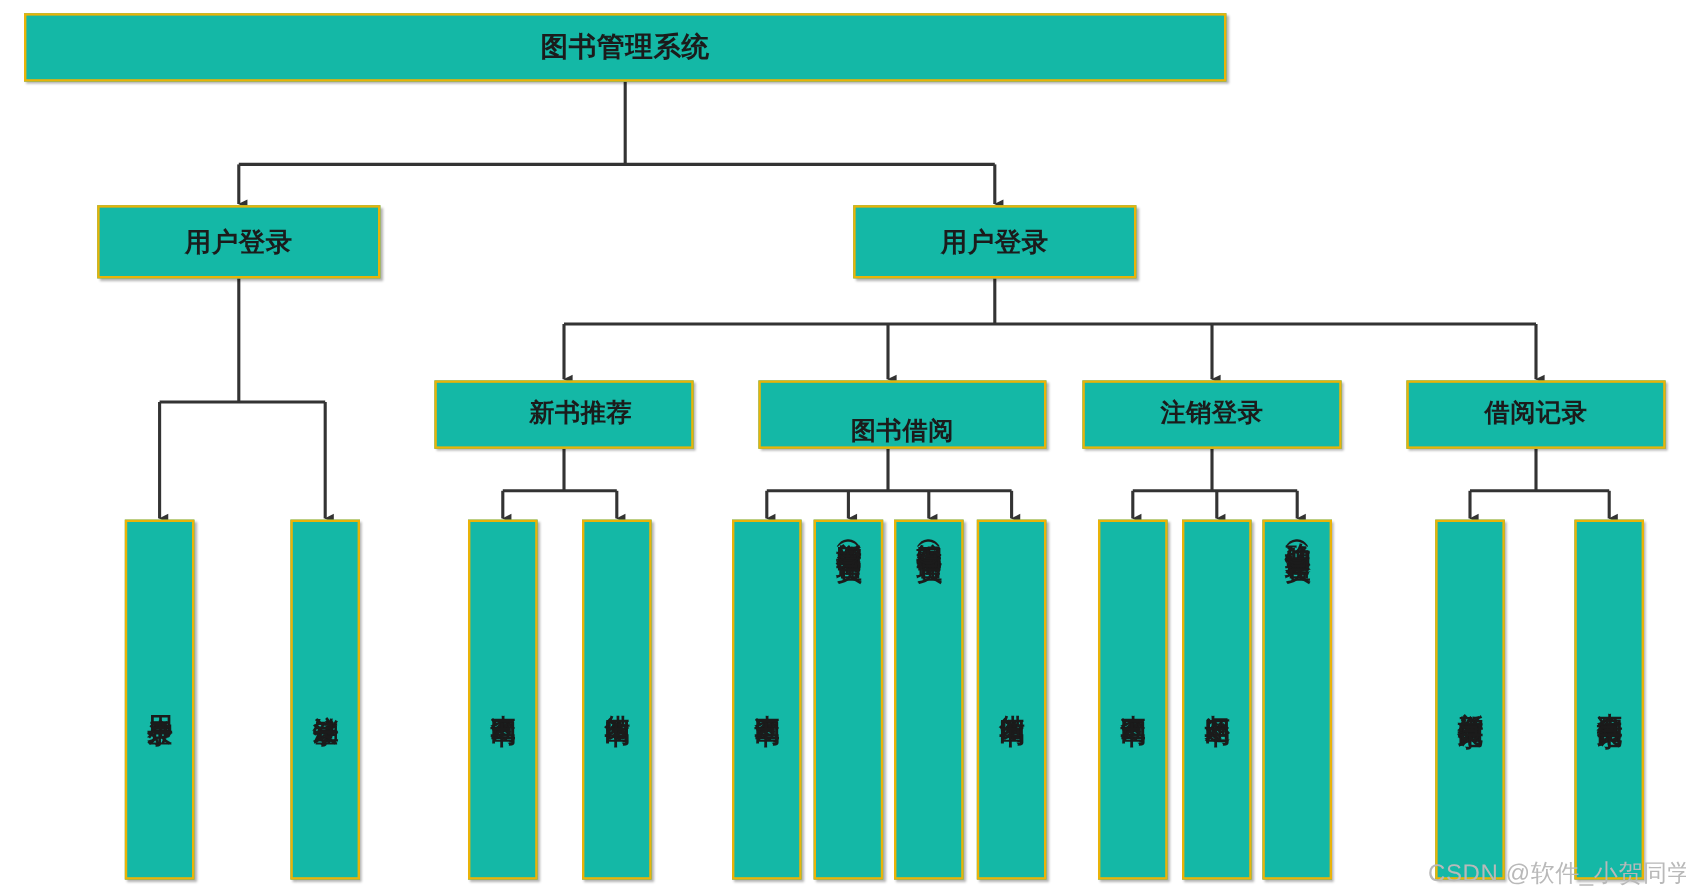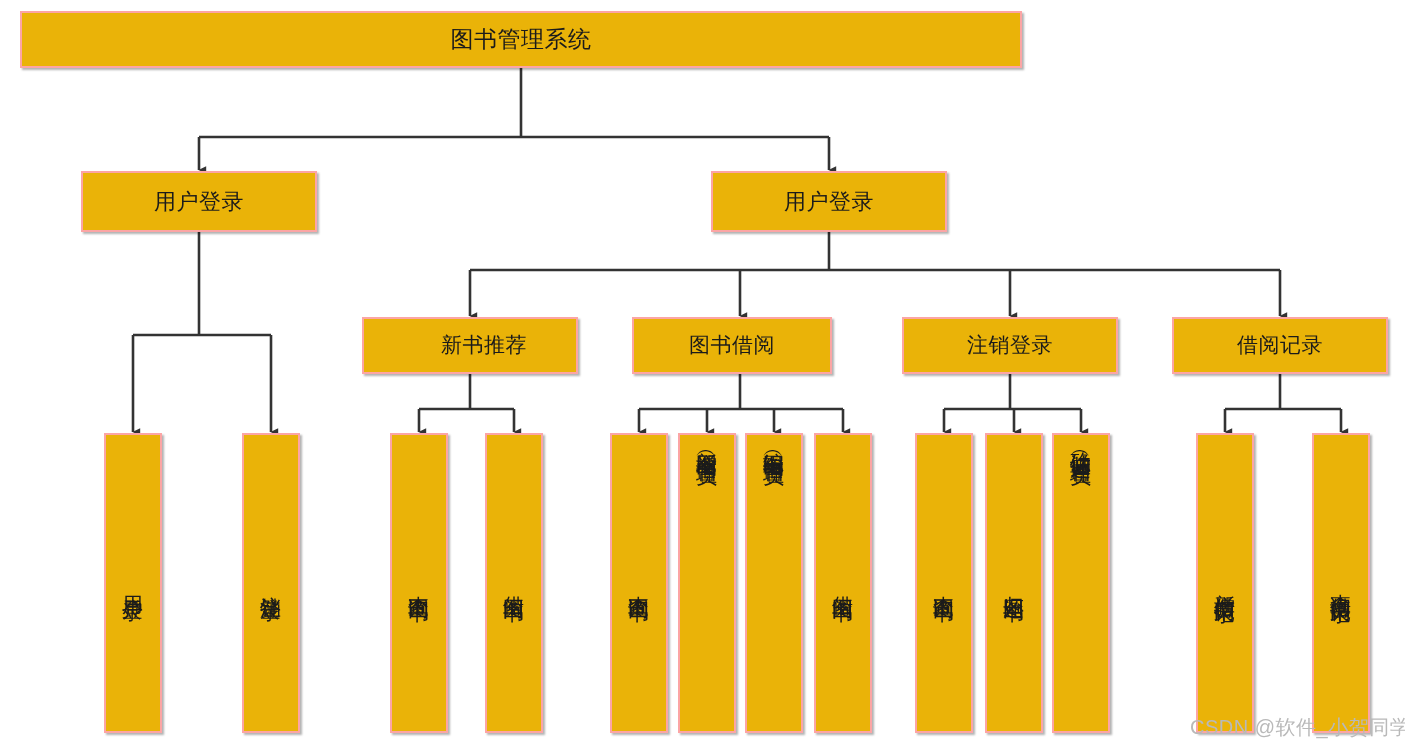--- a/index.html
+++ b/index.html
@@ -21,27 +21,28 @@
     position: absolute;
     left: 0;
     top: 0;
     width: 1405px;
     height: 747px;
     pointer-events: none;
   }
   .node {
     position: absolute;
     box-sizing: border-box;
-    background: #eab308;
-    border: 2px solid #fca5a5;
+    background: #14b8a6;
+    border: 2px solid #eab308;
     box-shadow: 2px 2px 2px rgba(0,0,0,0.30);
     display: flex;
     align-items: center;
     justify-content: center;
     color: #1b1b1b;
+    font-weight: bold;
   }
   .node .label {
     display: block;
     text-align: center;
     line-height: 1.15;
     letter-spacing: 0.5px;
   }
   .node.root .label { font-size: 23px; }
   .node.lvl2 .label { font-size: 22px; }
   .node.lvl3 .label { font-size: 21px; }
@@ -123,21 +124,21 @@
       </div>
       <div class="node lvl2" style="left: 81px; top: 171px; width: 236px; height: 61px;">
         <span class="label">用户登录</span>
       </div>
       <div class="node lvl2" style="left: 711px; top: 171px; width: 236px; height: 61px;">
         <span class="label">用户登录</span>
       </div>
       <div class="node lvl3" style="left: 362px; top: 317px; width: 216px; height: 57px; padding-left: 28px;">
         <span class="label">新书推荐</span>
       </div>
-      <div class="node lvl3" style="left: 632px; top: 317px; width: 200px; height: 57px;">
+      <div class="node lvl3" style="left: 632px; top: 317px; width: 240px; height: 57px; align-items: flex-end;">
         <span class="label">图书借阅</span>
       </div>
       <div class="node lvl3" style="left: 902px; top: 317px; width: 216px; height: 57px;">
         <span class="label">注销登录</span>
       </div>
       <div class="node lvl3" style="left: 1172px; top: 317px; width: 216px; height: 57px; align-items: center;">
         <span class="label">借阅记录</span>
       </div>
       <div class="node leaf center-text" style="left: 104px; top: 433px; width: 58px; height: 300px;">
         <span class="label">用户登录</span>

